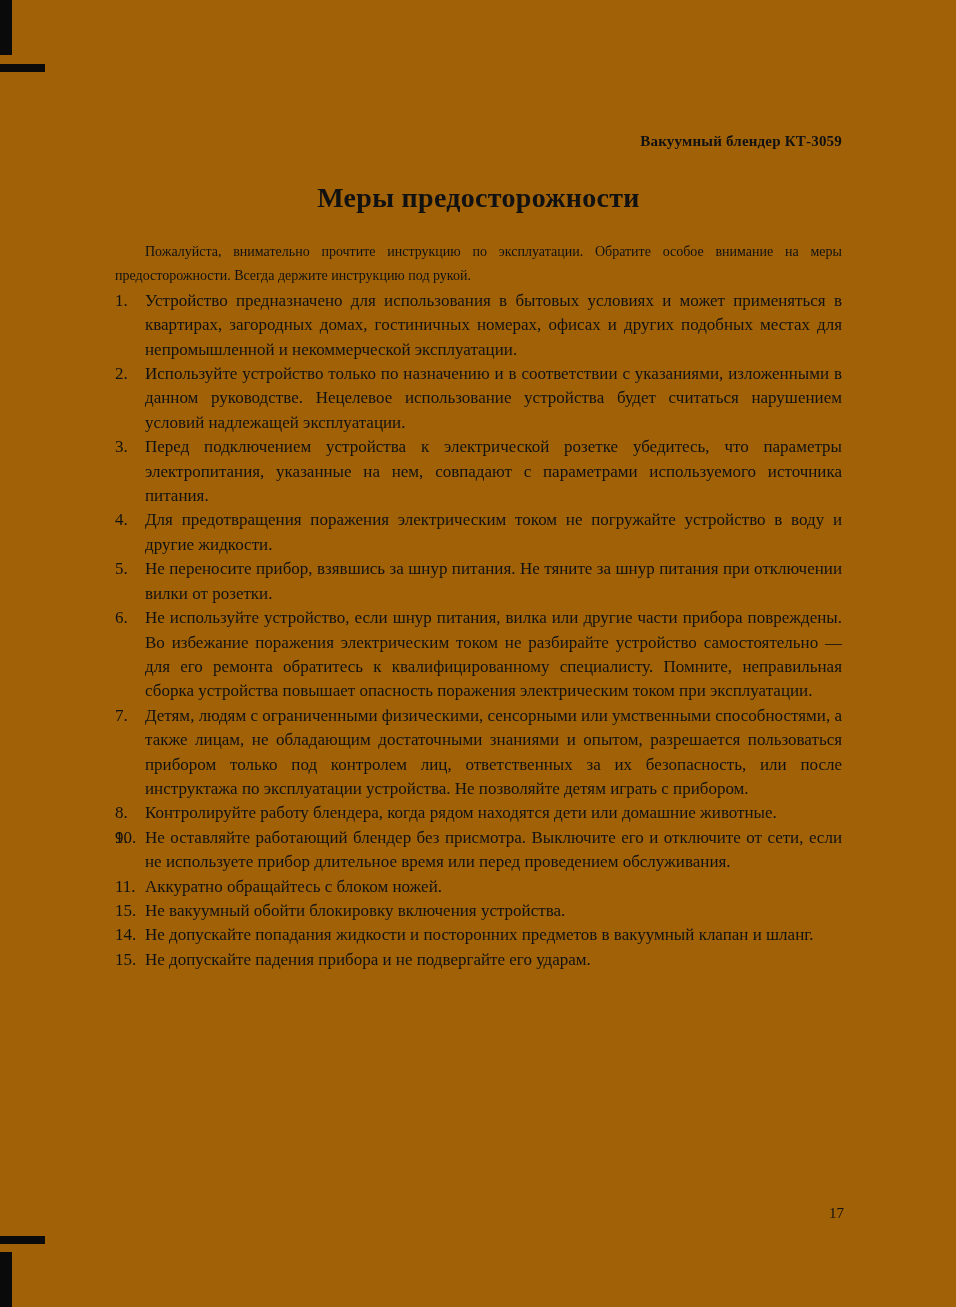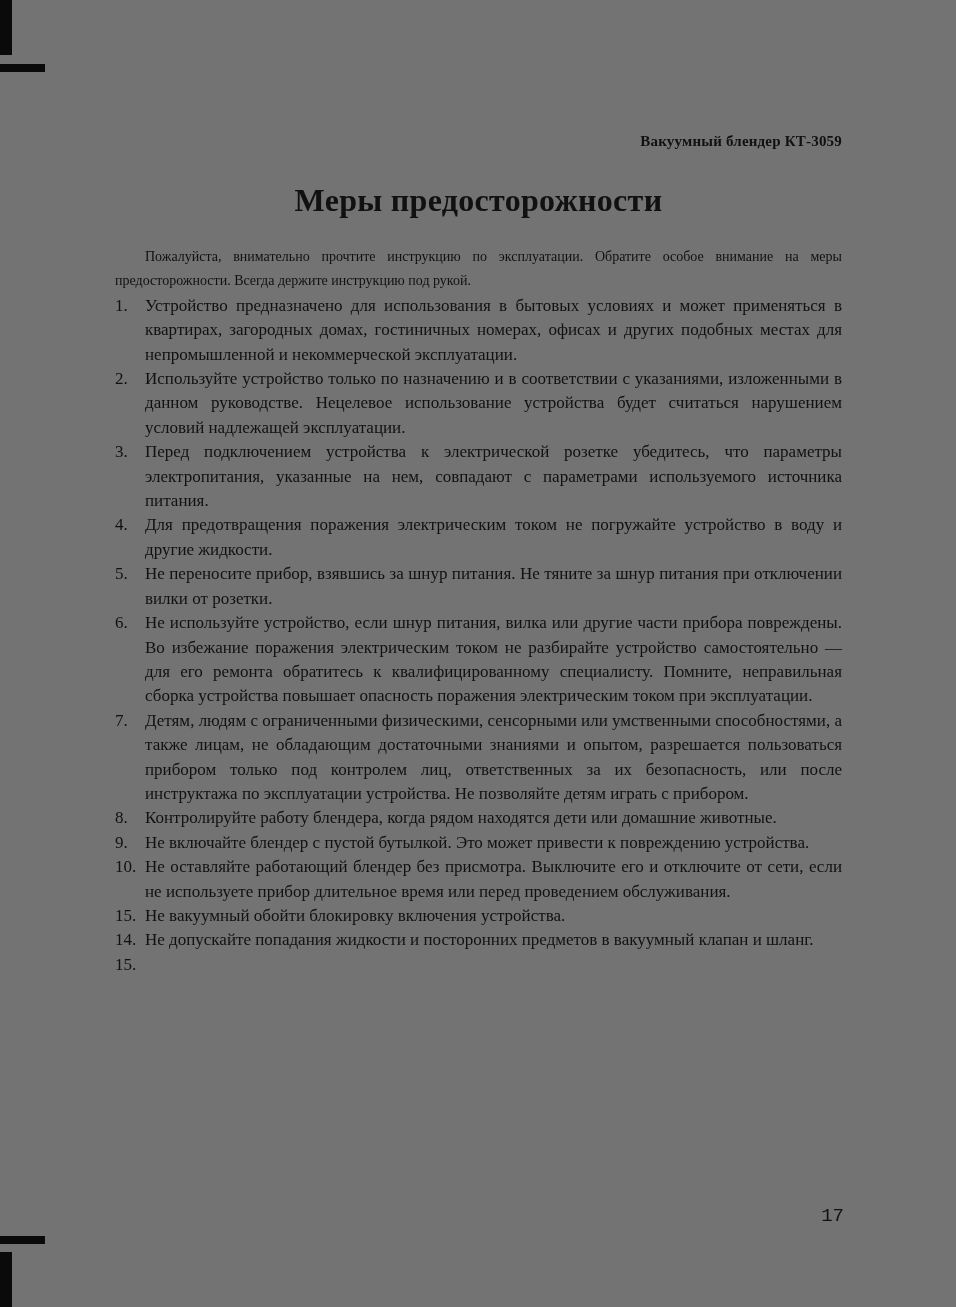--- a/index.html
+++ b/index.html
@@ -8,21 +8,21 @@
     width: 956px;
     height: 1307px;
     position: relative;
     font-family: "Liberation Serif", "DejaVu Serif", serif;
     color: #111111;
     overflow: hidden;
   }
   .sheet {
     position: absolute;
     inset: 0;
-    background: #737373;
+    background: #a16207;
   }
   
   .mark { position: absolute; background: #0a0a0a; }
   .mark.tl-bar  { left: 0; top: 0;       width: 12px; height: 55px; }
   .mark.tl-line { left: 0; top: 64px;    width: 45px; height: 8px; }
   .mark.bl-line { left: 0; top: 1236px;  width: 45px; height: 8px; }
   .mark.bl-bar  { left: 0; top: 1252px;  width: 12px; height: 55px; }
 
   .content {
     position: absolute;
@@ -34,21 +34,21 @@
     margin-top: 133px;
     text-align: right;
     font-weight: bold;
     font-size: 15px;
     letter-spacing: 0.2px;
   }
   .doc-title {
     margin-top: 32px;
     text-align: center;
     font-weight: bold;
-    font-size: 32px;
+    font-size: 28px;
     letter-spacing: 0.3px;
   }
   .intro {
     margin-top: 26px;
     font-size: 14px;
     line-height: 24.4px;
     text-align: justify;
     text-indent: 30px;
   }
   ol.precautions {
@@ -66,22 +66,21 @@
     position: absolute;
     left: 0;
     top: 0;
     width: 30px;
     text-align: left;
   }
   .page-number {
     position: absolute;
     right: 112px;
     top: 1205px;
-    font-size: 19px;
-    font-family: Liberation Mono, monospace;
+    font-size: 15px;
   }
 </style>
 </head>
 <body>
 
 <div class="sheet">
 
   <div class="mark tl-bar"></div>
   <div class="mark tl-line"></div>
   <div class="mark bl-line"></div>
@@ -114,31 +113,34 @@
       <li>
         <span class="num">6.</span><span class="txt">Не используйте устройство, если шнур питания, вилка или другие части прибора повреждены. Во избежание поражения электрическим током не разбирайте устройство самостоятельно — для его ремонта обратитесь к квалифицированному специалисту. Помните, неправильная сборка устройства повышает опасность поражения электрическим током при эксплуатации.</span>
       </li>
       <li>
         <span class="num">7.</span><span class="txt">Детям, людям с ограниченными физическими, сенсорными или умственными способностями, а также лицам, не обладающим достаточными знаниями и опытом, разрешается пользоваться прибором только под контролем лиц, ответственных за их безопасность, или после инструктажа по эксплуатации устройства. Не позволяйте детям играть с прибором.</span>
       </li>
       <li>
         <span class="num">8.</span><span class="txt">Контролируйте работу блендера, когда рядом находятся дети или домашние животные.</span>
       </li>
       <li>
-        <span class="num">9.</span><span class="txt">Не включайте блендер с пустой бутылкой. Это может привести к повреждению устройства.</span>
+        <span class="num">9.</span>
       </li>
       <li>
         <span class="num">10.</span><span class="txt">Не оставляйте работающий блендер без присмотра. Выключите его и отключите от сети, если не используете прибор длительное время или перед проведением обслуживания.</span>
+      </li>
+      <li>
+        <span class="num">11.</span><span class="txt">Аккуратно обращайтесь с блоком ножей.</span>
       </li>
       <li>
         <span class="num">15.</span><span class="txt">Не вакуумный обойти блокировку включения устройства.</span>
       </li>
       <li>
         <span class="num">14.</span><span class="txt">Не допускайте попадания жидкости и посторонних предметов в вакуумный клапан и шланг.</span>
       </li>
       <li>
-        <span class="num">15.</span>
+        <span class="num">15.</span><span class="txt">Не допускайте падения прибора и не подвергайте его ударам.</span>
       </li>
     </ol>
   </div>
 
   <div class="page-number">17</div>
 </div>
 
 </body></html>

